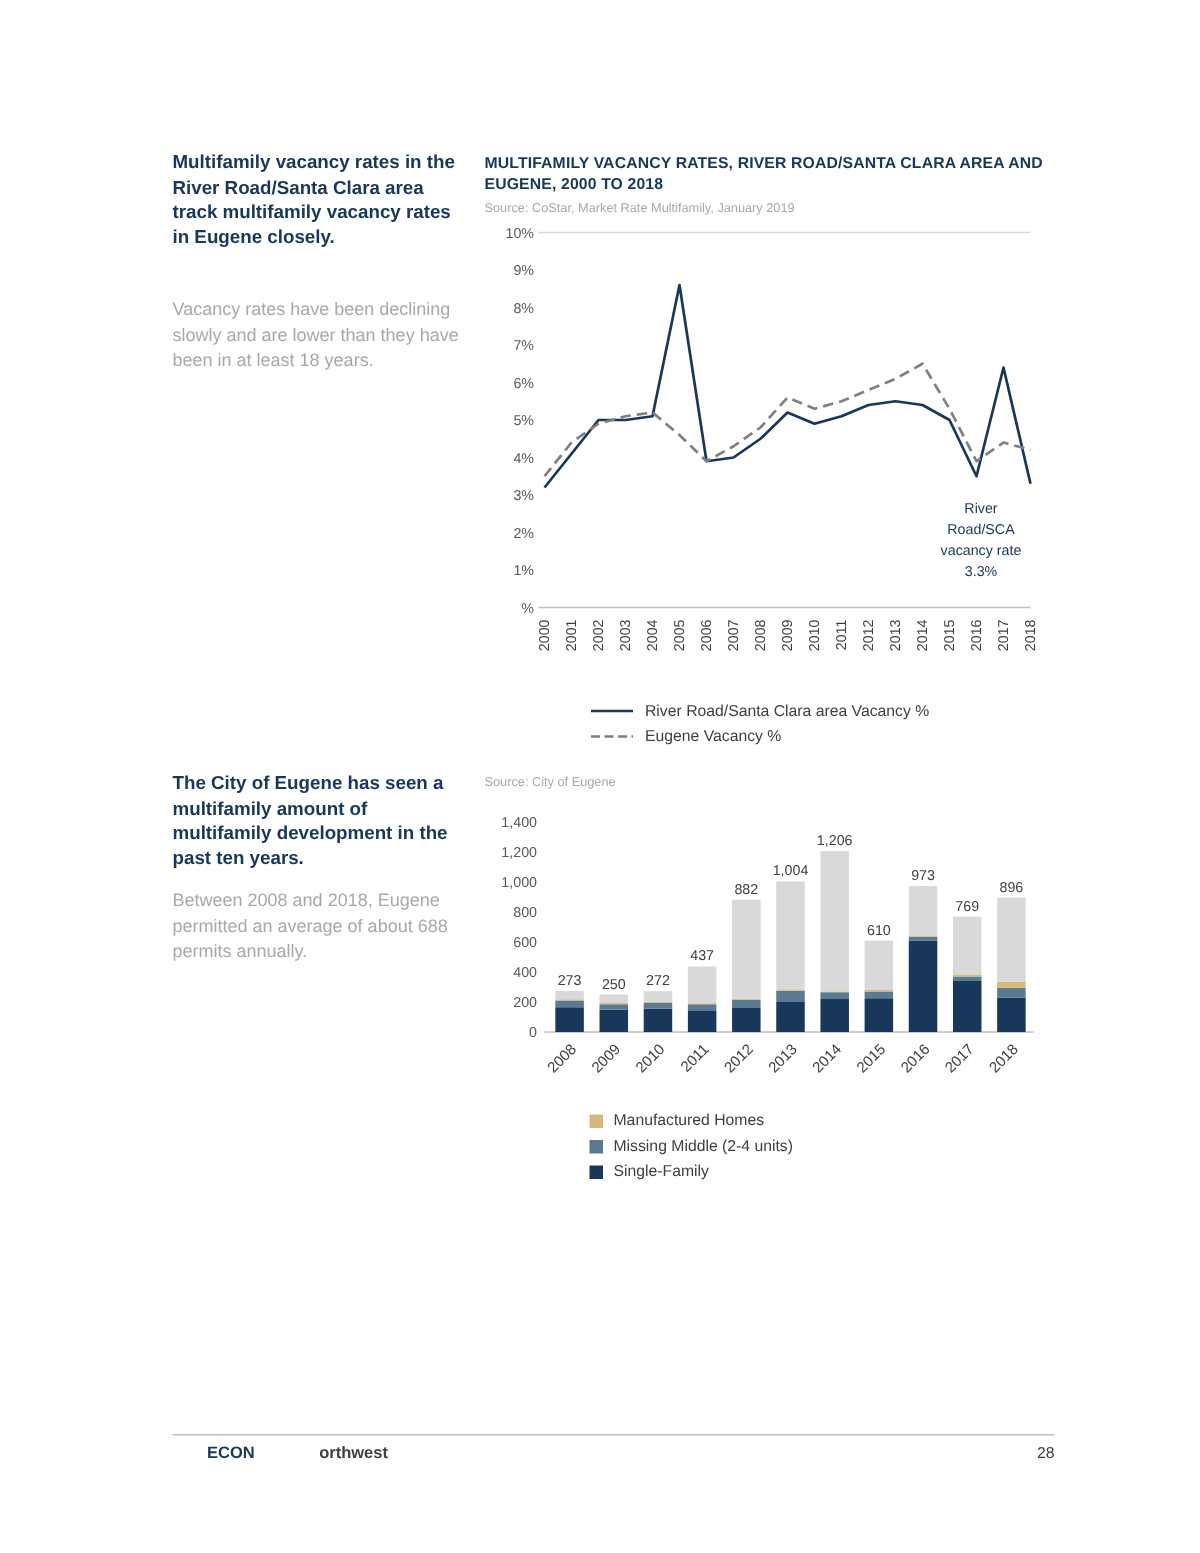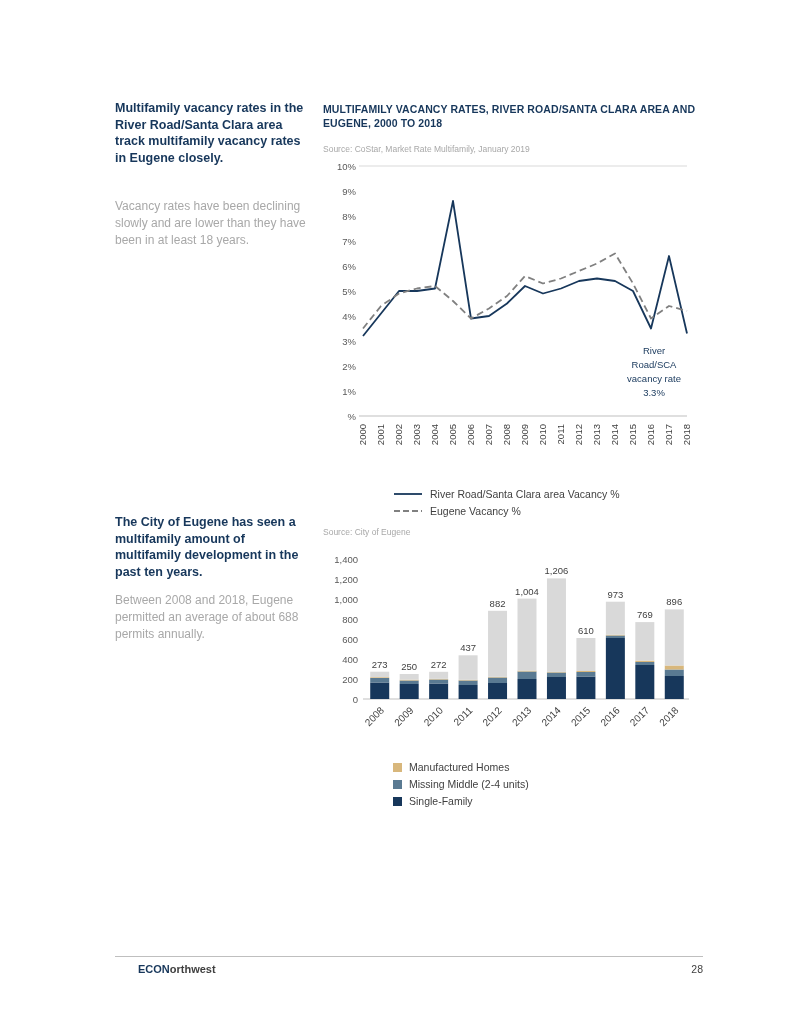--- a/index.html
+++ b/index.html
@@ -5,33 +5,33 @@
   html,body{margin:0;padding:0;background:#ffffff;}
   body{font-family:"Liberation Sans",sans-serif;}
   .page{position:relative;width:724px;height:1035px;background:#ffffff;overflow:hidden;text-decoration:underline;}
 
   .col-text{position:absolute;left:115px;width:198px;font-size:12.5px;font-weight:bold;
             color:#17375b;line-height:1.33;}
   .col-text.gray{font-weight:normal;color:#a8a8a8;font-size:12px;line-height:1.4;}
 
   .chart-block{position:absolute;left:323px;width:382px;}
   .chart-title{font-size:10.5px;font-weight:bold;color:#17375b;line-height:1.32;letter-spacing:0.1px;}
-  .chart-source{font-size:8.5px;color:#a8a8a8;margin:13px 0 4px;}
+  .chart-source{font-size:8.5px;color:#a8a8a8;margin:2px 0 4px;}
   .chart-wrap{position:relative;}
   .annotation{position:absolute;left:292px;top:186px;width:78px;text-align:center;
               font-size:9.5px;color:#17375b;line-height:1.5;}
 
-  .legend{margin-left:70px;margin-top:16px;}
+  .legend{margin-left:70px;margin-top:6px;}
   .legend-row{display:flex;align-items:center;gap:7px;font-size:10.5px;color:#3f3f3f;margin-bottom:5px;}
   .sq{width:9px;height:9px;display:inline-block;flex:0 0 auto;}
 
   .footer-line{position:absolute;left:115px;top:956px;width:588px;border-top:1px solid #bfbfbf;}
   .brand{position:absolute;left:115px;top:963px;font-size:11px;font-weight:bold;}
   .brand .econ{color:#17375b;margin-left:23px;}
-  .brand .rest{color:#3f3f3f;}
+  .brand .rest{color:#3f3f3f;padding-left:43px;}
   .pagenum{position:absolute;left:650px;top:963px;width:53px;text-align:right;font-size:10.5px;color:#3f3f3f;}
 </style>
 </head>
 <body>
 
 <div class="page">
 
   <div class="col-text" style="top:100px">Multifamily vacancy rates in the River Road/Santa Clara area track multifamily vacancy rates in Eugene closely.</div>
   <div class="col-text gray" style="top:198px">Vacancy rates have been declining slowly and are lower than they have been in at least 18 years.</div>
 

